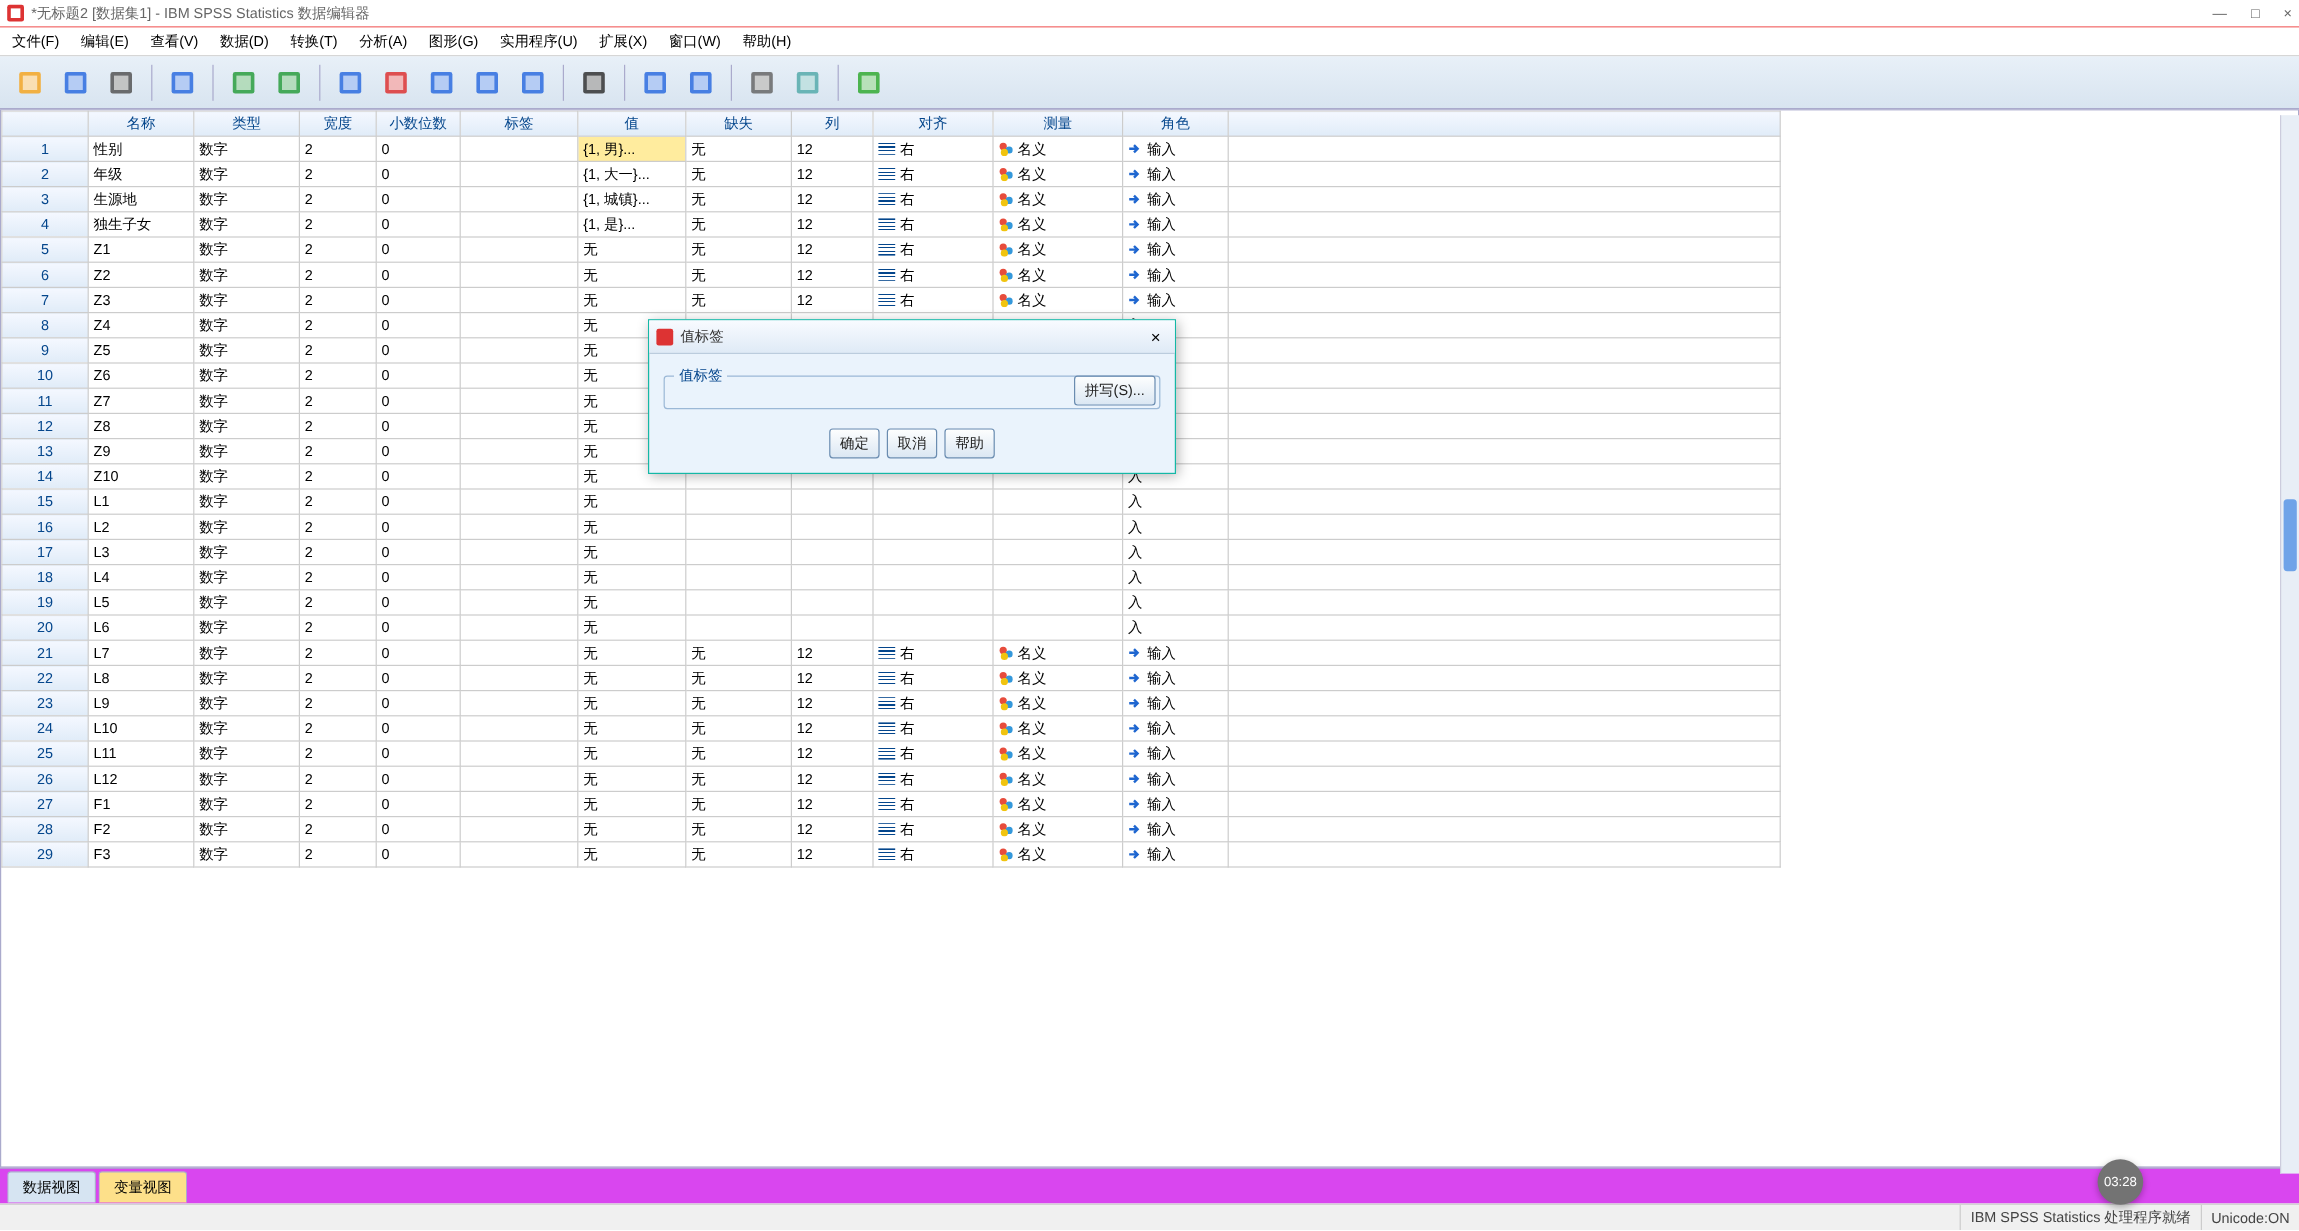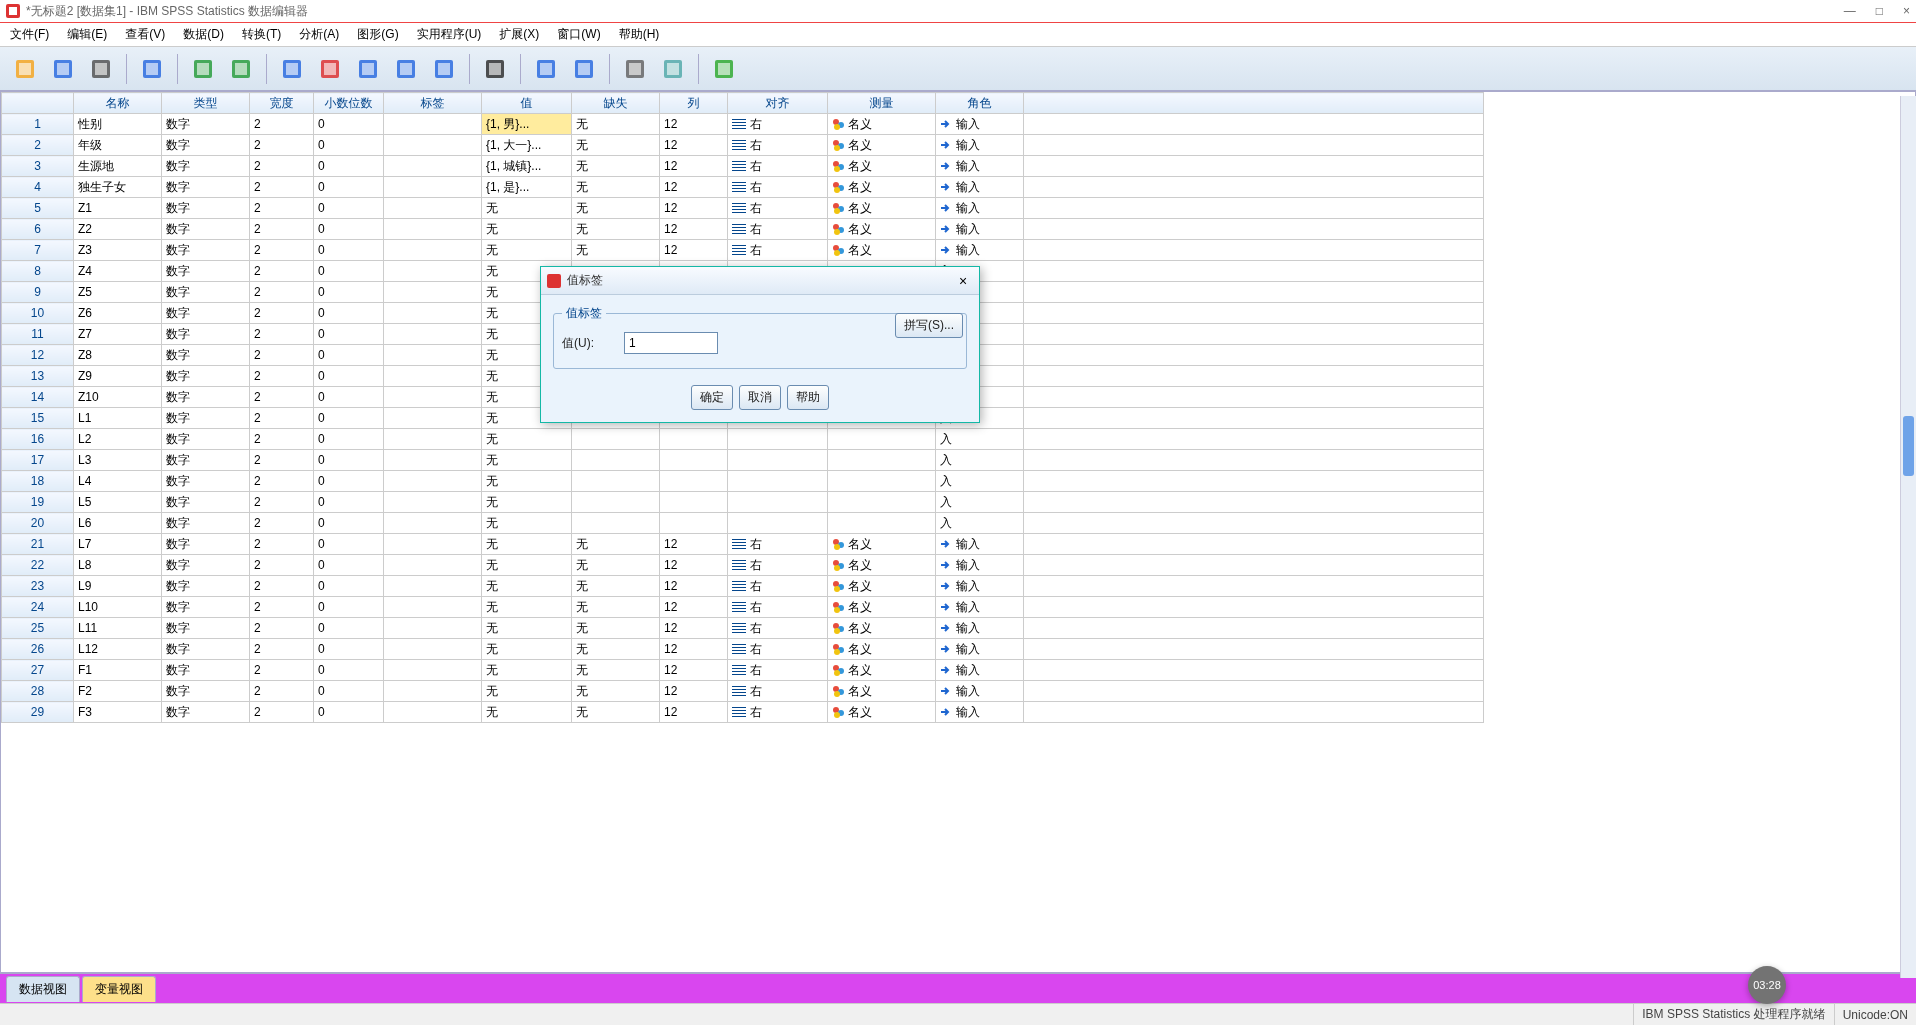--- a/index.html
+++ b/index.html
@@ -765,24 +765,20 @@
 <div class="dialog-overlay">
   <div class="dialog">
     <div class="dlg-title">
       <span class="icn"></span>
       <span class="ttl">值标签</span>
       <span class="close">×</span>
     </div>
     <div class="dlg-body">
       <fieldset>
         <legend>值标签</legend>
-        <div class="row">
-          <label>值(U):</label>
-          <input type="text" class="val-input" value="1" style="">
-        </div>
       </fieldset>
       <div class="spellbtn">拼写(S)...</div>
     </div>
     <div class="dlg-foot">
       <div class="dlgbtn">确定</div>
       <div class="dlgbtn">取消</div>
       <div class="dlgbtn">帮助</div>
     </div>
   </div>
 </div>

